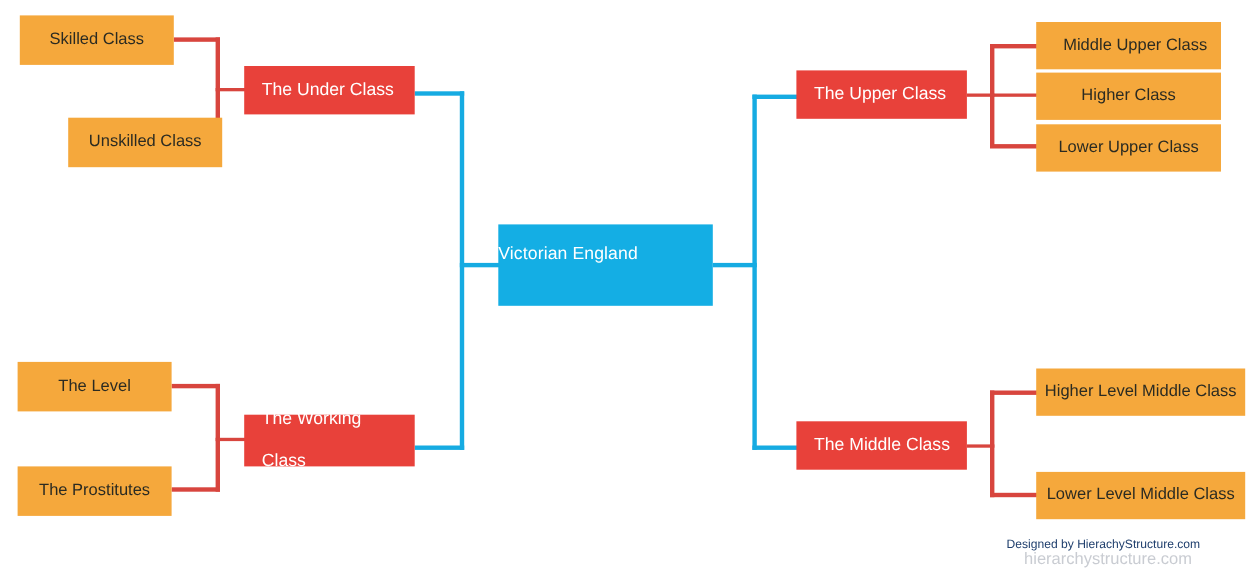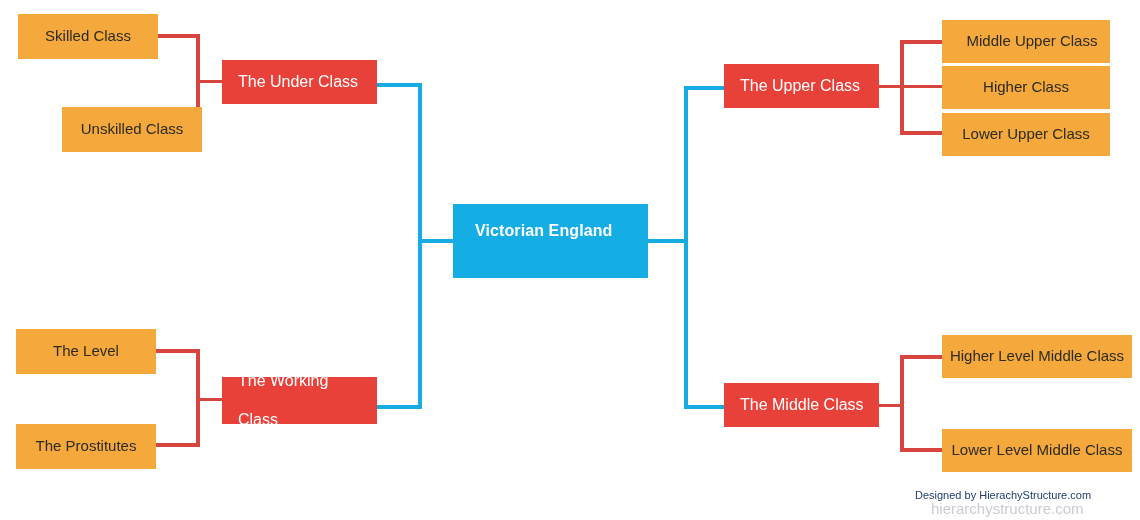--- a/index.html
+++ b/index.html
@@ -43,22 +43,21 @@
     color: #ffffff;
     font-size: 16px;
     padding-left: 16px;
   }
   .branch span { text-align: left; }
   
   .root {
     background: #14AEE4;
     color: #ffffff;
     font-size: 16px;
-    font-weight: bold;
-    padding-left: 22px;
+    font-weight: normal;
     letter-spacing: .1px;
   }
   .root span { text-align: left; }
 
   
   .conn {
     position: absolute;
     z-index: 1;
   }
   .conn-red { background: #D8453E; }

